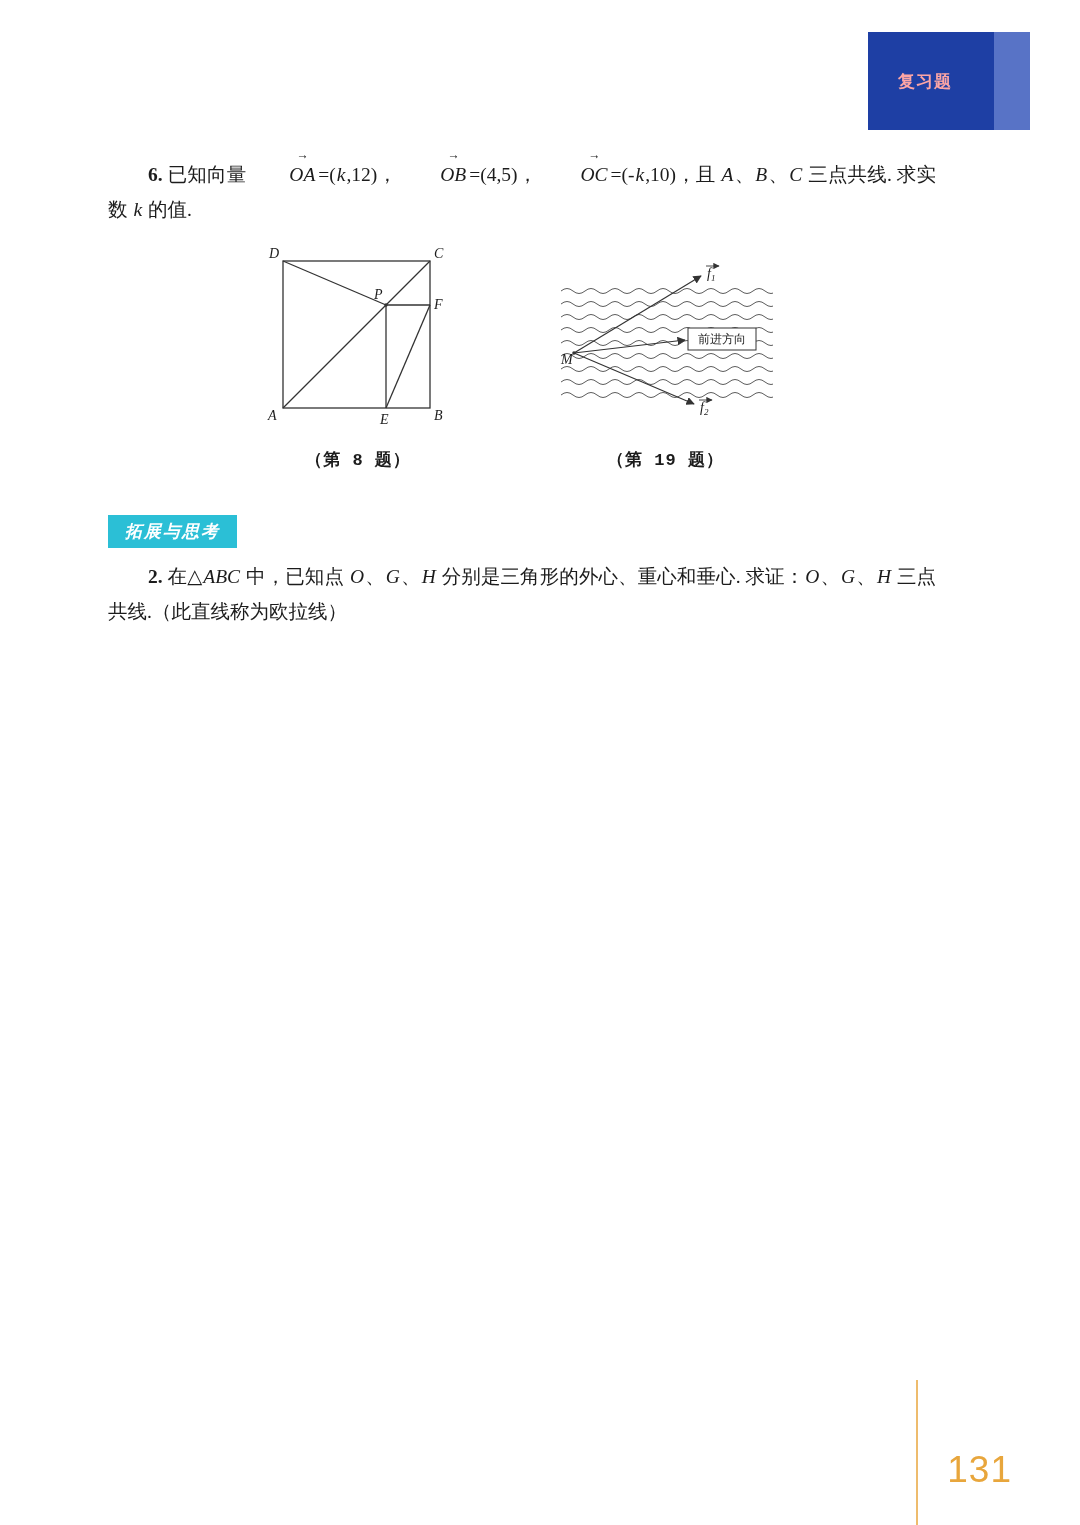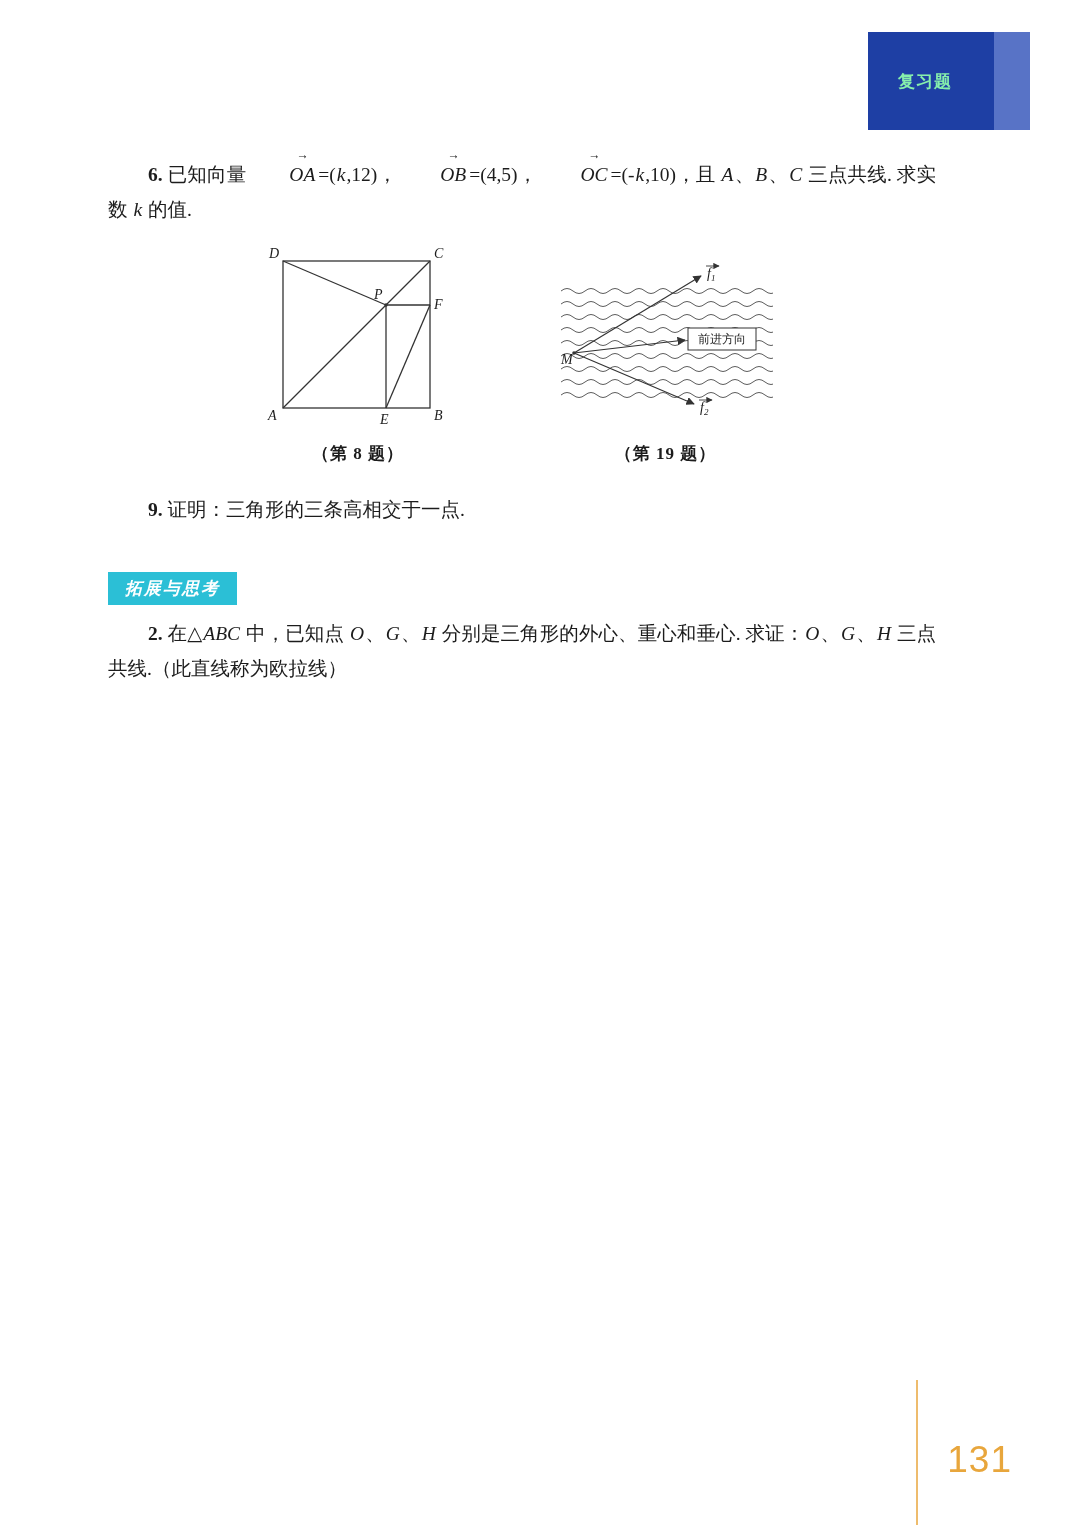--- a/index.html
+++ b/index.html
@@ -9,21 +9,21 @@
     overflow:hidden;
   }
 
   
   .header-tab { position:absolute; top:32px; right:50px; width:162px; height:98px; display:flex; }
   .header-tab-main {
     flex:1; background:var(--header_blue,#1e3fa4); display:flex; align-items:center;
     padding-left:30px;
   }
   .header-tab-main span {
-    color:#86efac; font-family:"Liberation Sans","DejaVu Sans",sans-serif;
+    color:#fca5a5; font-family:"Liberation Sans","DejaVu Sans",sans-serif;
     font-weight:bold; font-size:17px; letter-spacing:1px;
   }
   .header-tab-strip { width:36px; background:var(--header_blue_light,#5873c6); }
 
   
   .content { position:absolute; left:108px; top:158px; width:828px; }
   p.prob {
     margin:0; font-size:19.5px; line-height:1.78; text-align:justify;
     text-indent:2.05em;
   }
@@ -40,38 +40,38 @@
 
   
   .frac { display:inline-block; vertical-align:-0.62em; text-align:center; margin:0 4px; line-height:1.12; font-size:0.88em; }
   .frac .num { display:block; border-bottom:1.2px solid currentColor; padding:0 4px 1px; }
   .frac .den { display:block; }
 
   
   .figures { display:flex; align-items:flex-start; gap:100px; margin:16px 0 4px 150px; }
   figure { margin:0; text-align:center; }
   figure.f10 svg.draw { margin:20px 0 15px; }
-  .cap { font-size:17px; font-weight:600; letter-spacing:1px; }
+  .cap { font-size:17px; margin-top:6px; font-weight:600; letter-spacing:1px;font-family:Liberation Mono, monospace; }
   svg .lbl { font-family:"Liberation Serif","DejaVu Serif",serif; font-style:italic; font-size:14px; fill:#1c1c1c; }
   svg .boxlbl { font-family:"Liberation Sans","DejaVu Sans",sans-serif; font-size:12px; fill:#1c1c1c; }
 
   .after-fig { margin-top:28px !important; }
 
   
   .badge-row { margin:44px 0 12px;font-style:italic; }
   .badge {
     display:inline-block; background:var(--badge_cyan,#2bbfd6); color:#fff;
     font-family:"Liberation Sans","DejaVu Sans",sans-serif; font-weight:bold;
     font-size:17px; padding:5px 17px; letter-spacing:2px;
   }
 
   
   .pageno-rule { position:absolute; right:162px; bottom:0; width:2px; height:145px; background:var(--accent_gold,#e8a63c); opacity:0.75; }
   .pageno {
-    position:absolute; right:68px; bottom:44px; color:var(--accent_gold,#e8a63c);
+    position:absolute; right:68px; bottom:34px; color:var(--accent_gold,#e8a63c);
     font-family:"Liberation Sans","DejaVu Sans",sans-serif; font-size:37px; letter-spacing:1px;margin-left:42px;
   }
 </style>
 </head>
 <body>
 
 <div class="page">
 
   <div class="header-tab">
     <div class="header-tab-main">
@@ -138,21 +138,20 @@
           <path d="M148 3 h13" stroke="#333" stroke-width="0.9" marker-end="url(#ah)"></path>
           <text class="lbl" x="149" y="15"><tspan>f</tspan><tspan dy="3" font-size="9">1</tspan></text>
           <path d="M141 137 h13" stroke="#333" stroke-width="0.9" marker-end="url(#ah)"></path>
           <text class="lbl" x="142" y="149"><tspan>f</tspan><tspan dy="3" font-size="9">2</tspan></text>
         </svg>
         <figcaption class="cap">（第 19 题）</figcaption>
       </figure>
 
     </div>
 
-    <p class="prob after-fig"><b>9.</b> 证明：三角形的三条高相交于一点.</p>
 
     <div class="badge-row">
       <span class="badge">拓展与思考</span>
     </div>
 
     <p class="prob"><b>2.</b> 在△<span class="m">ABC</span> 中，已知点 <span class="m">O</span>、<span class="m">G</span>、<span class="m">H</span> 分别是三角形的外心、重心和垂心. 求证：<span class="m">O</span>、<span class="m">G</span>、<span class="m">H</span> 三点共线.（此直线称为欧拉线）</p>
 
   </div>
 
   <div class="pageno-rule"></div>

